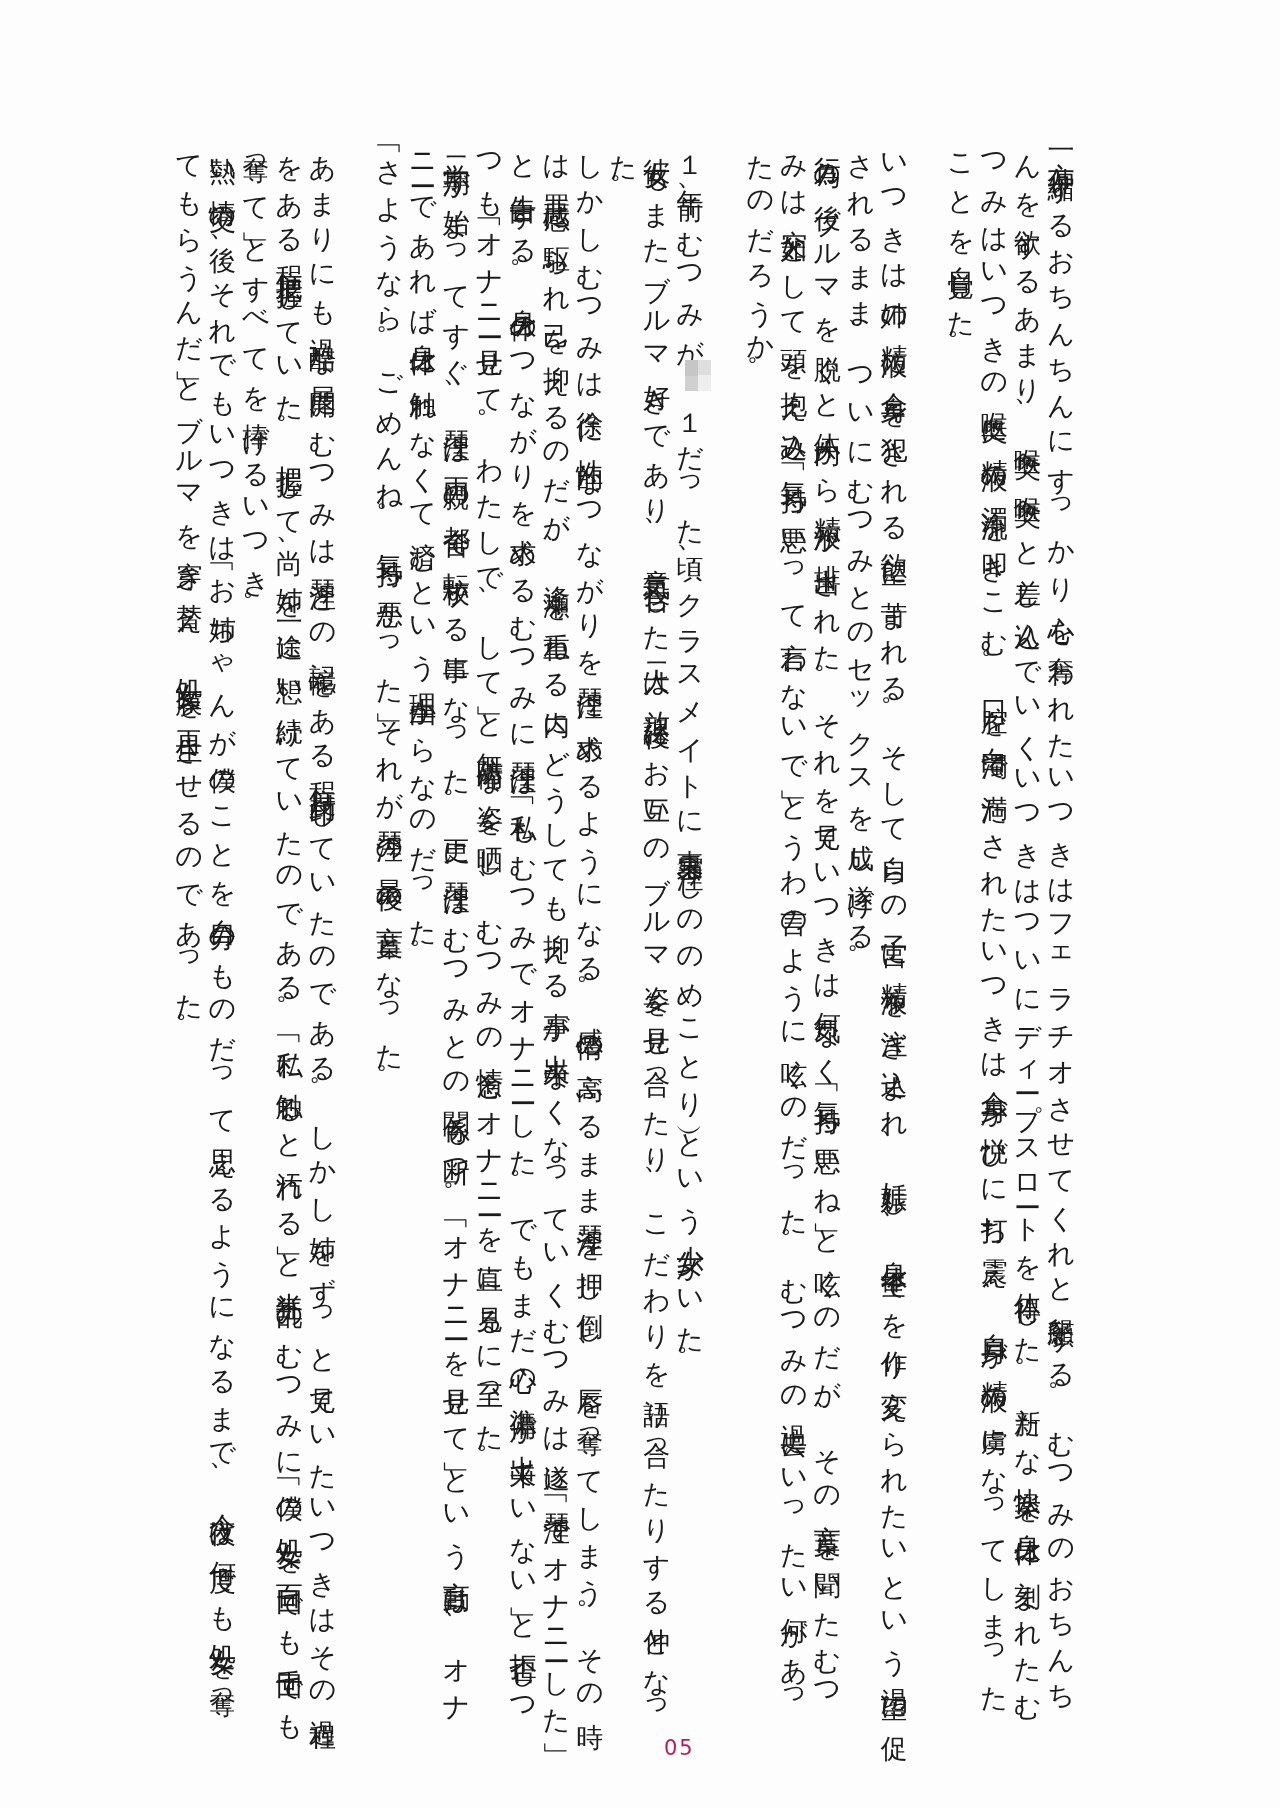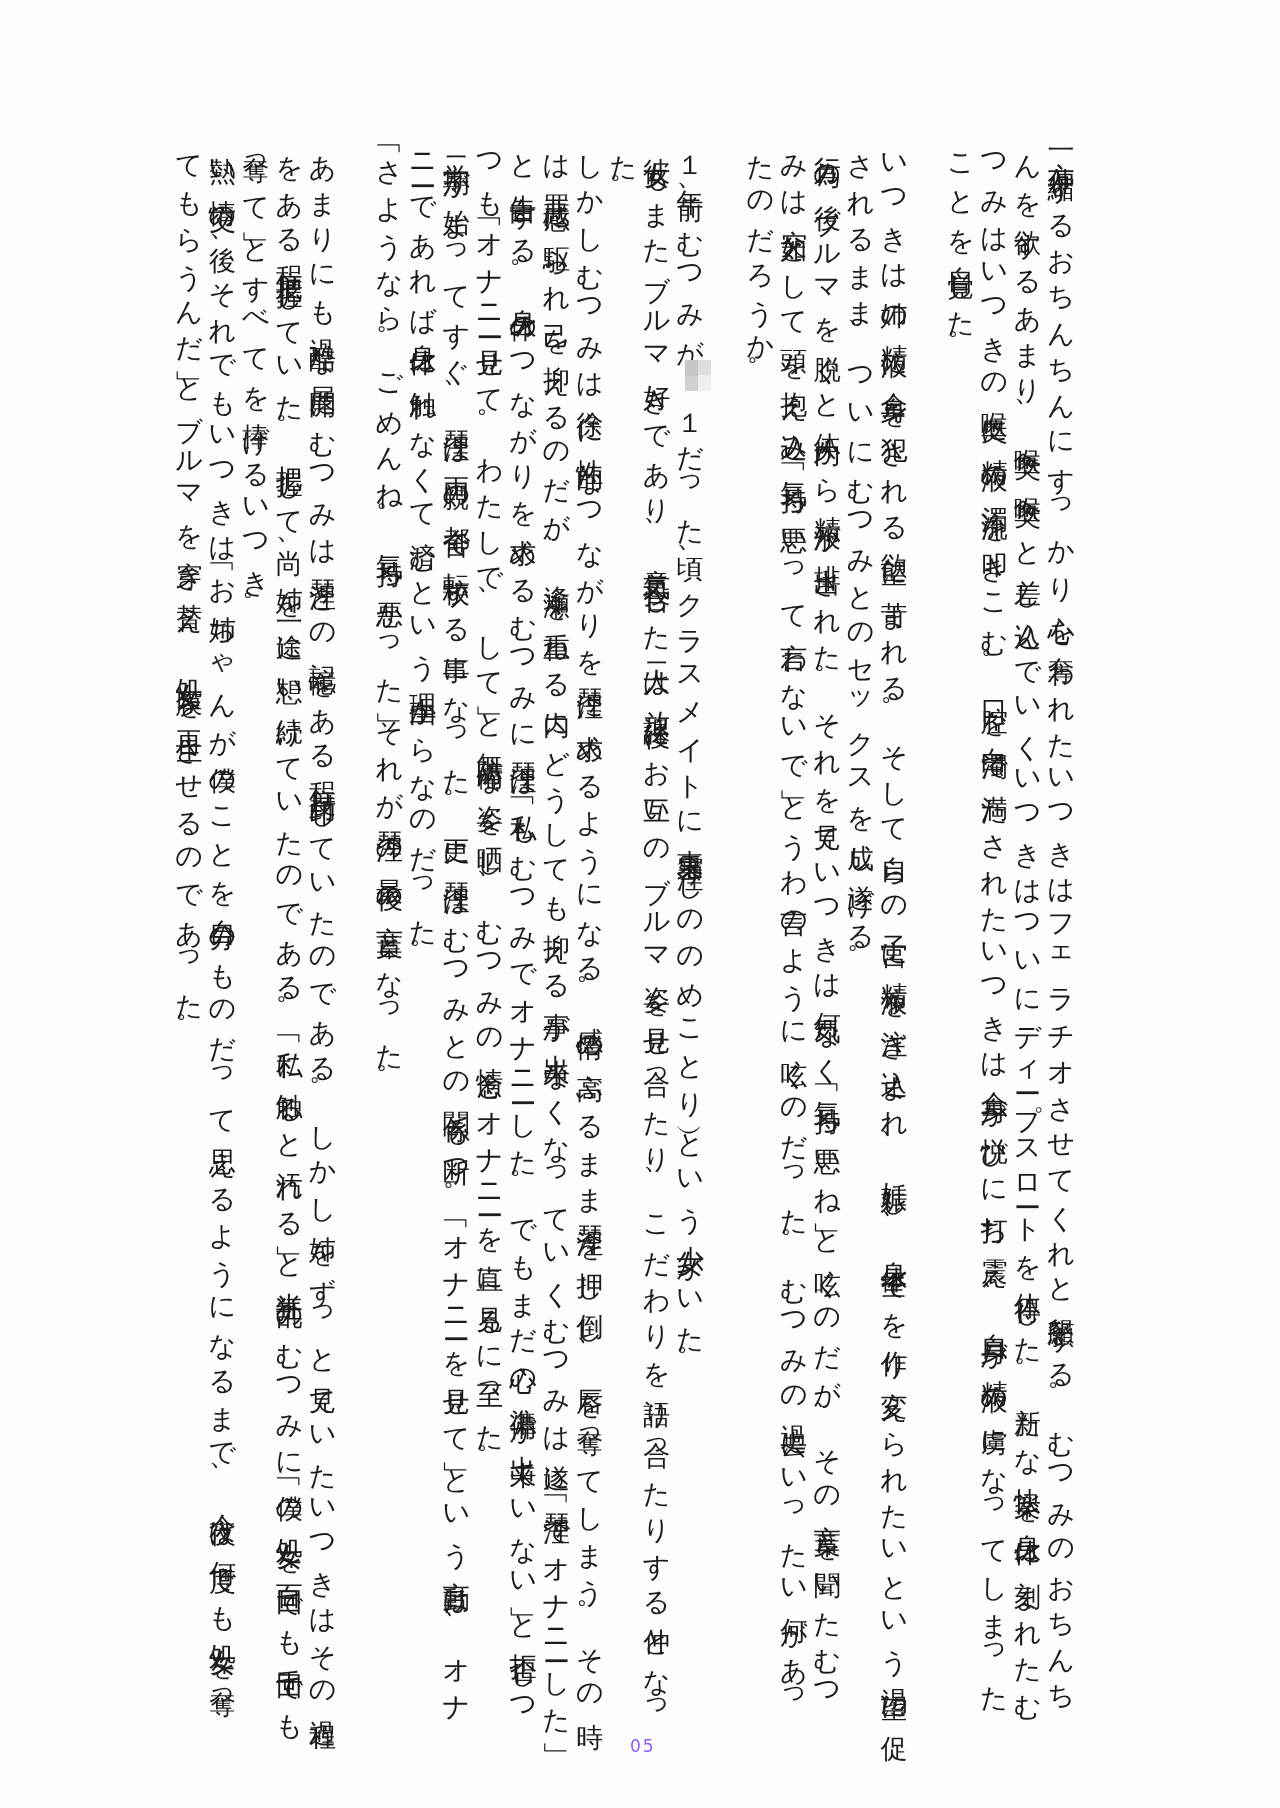--- a/index.html
+++ b/index.html
@@ -43,26 +43,26 @@
     background: conic-gradient(
       #dedede 0deg 90deg,
       #eeeeee 90deg 180deg,
       #d0d0d0 180deg 270deg,
       #c6c6c6 270deg 360deg
     );
   }
   .page-number {
     position: absolute;
     top: 1736px;
-    left: 630px;
+    left: 664px;
     font-family: "DejaVu Sans", "Liberation Sans", sans-serif;
-    font-size: 17px;
+    font-size: 21px;
     line-height: 1.2;
     letter-spacing: 2px;
-    color: #8b5cf6;
+    color: #be185d;
   }
 </style>
 </head>
 <body>
 
 <div class="page">
 
   <div class="text-block">
 
     <p class="para gap-after">一方伸縮するおちんちんにすっかり心を奪われたいつきはフェラチオさせてくれと懇願する。むつみのおちんちんを欲するあまり、喉奥へ喉奥へと差し込んでいくいつきはついにディープスロートを体得した。新たな快楽を身体に刻まれたむつみはいつきの喉奥に精液の濁流を叩きこむ。口腔を白濁で満たされたいつきは全身が悦びに打ち震え、自身が精液の虜になってしまったことを自覚した。</p>

